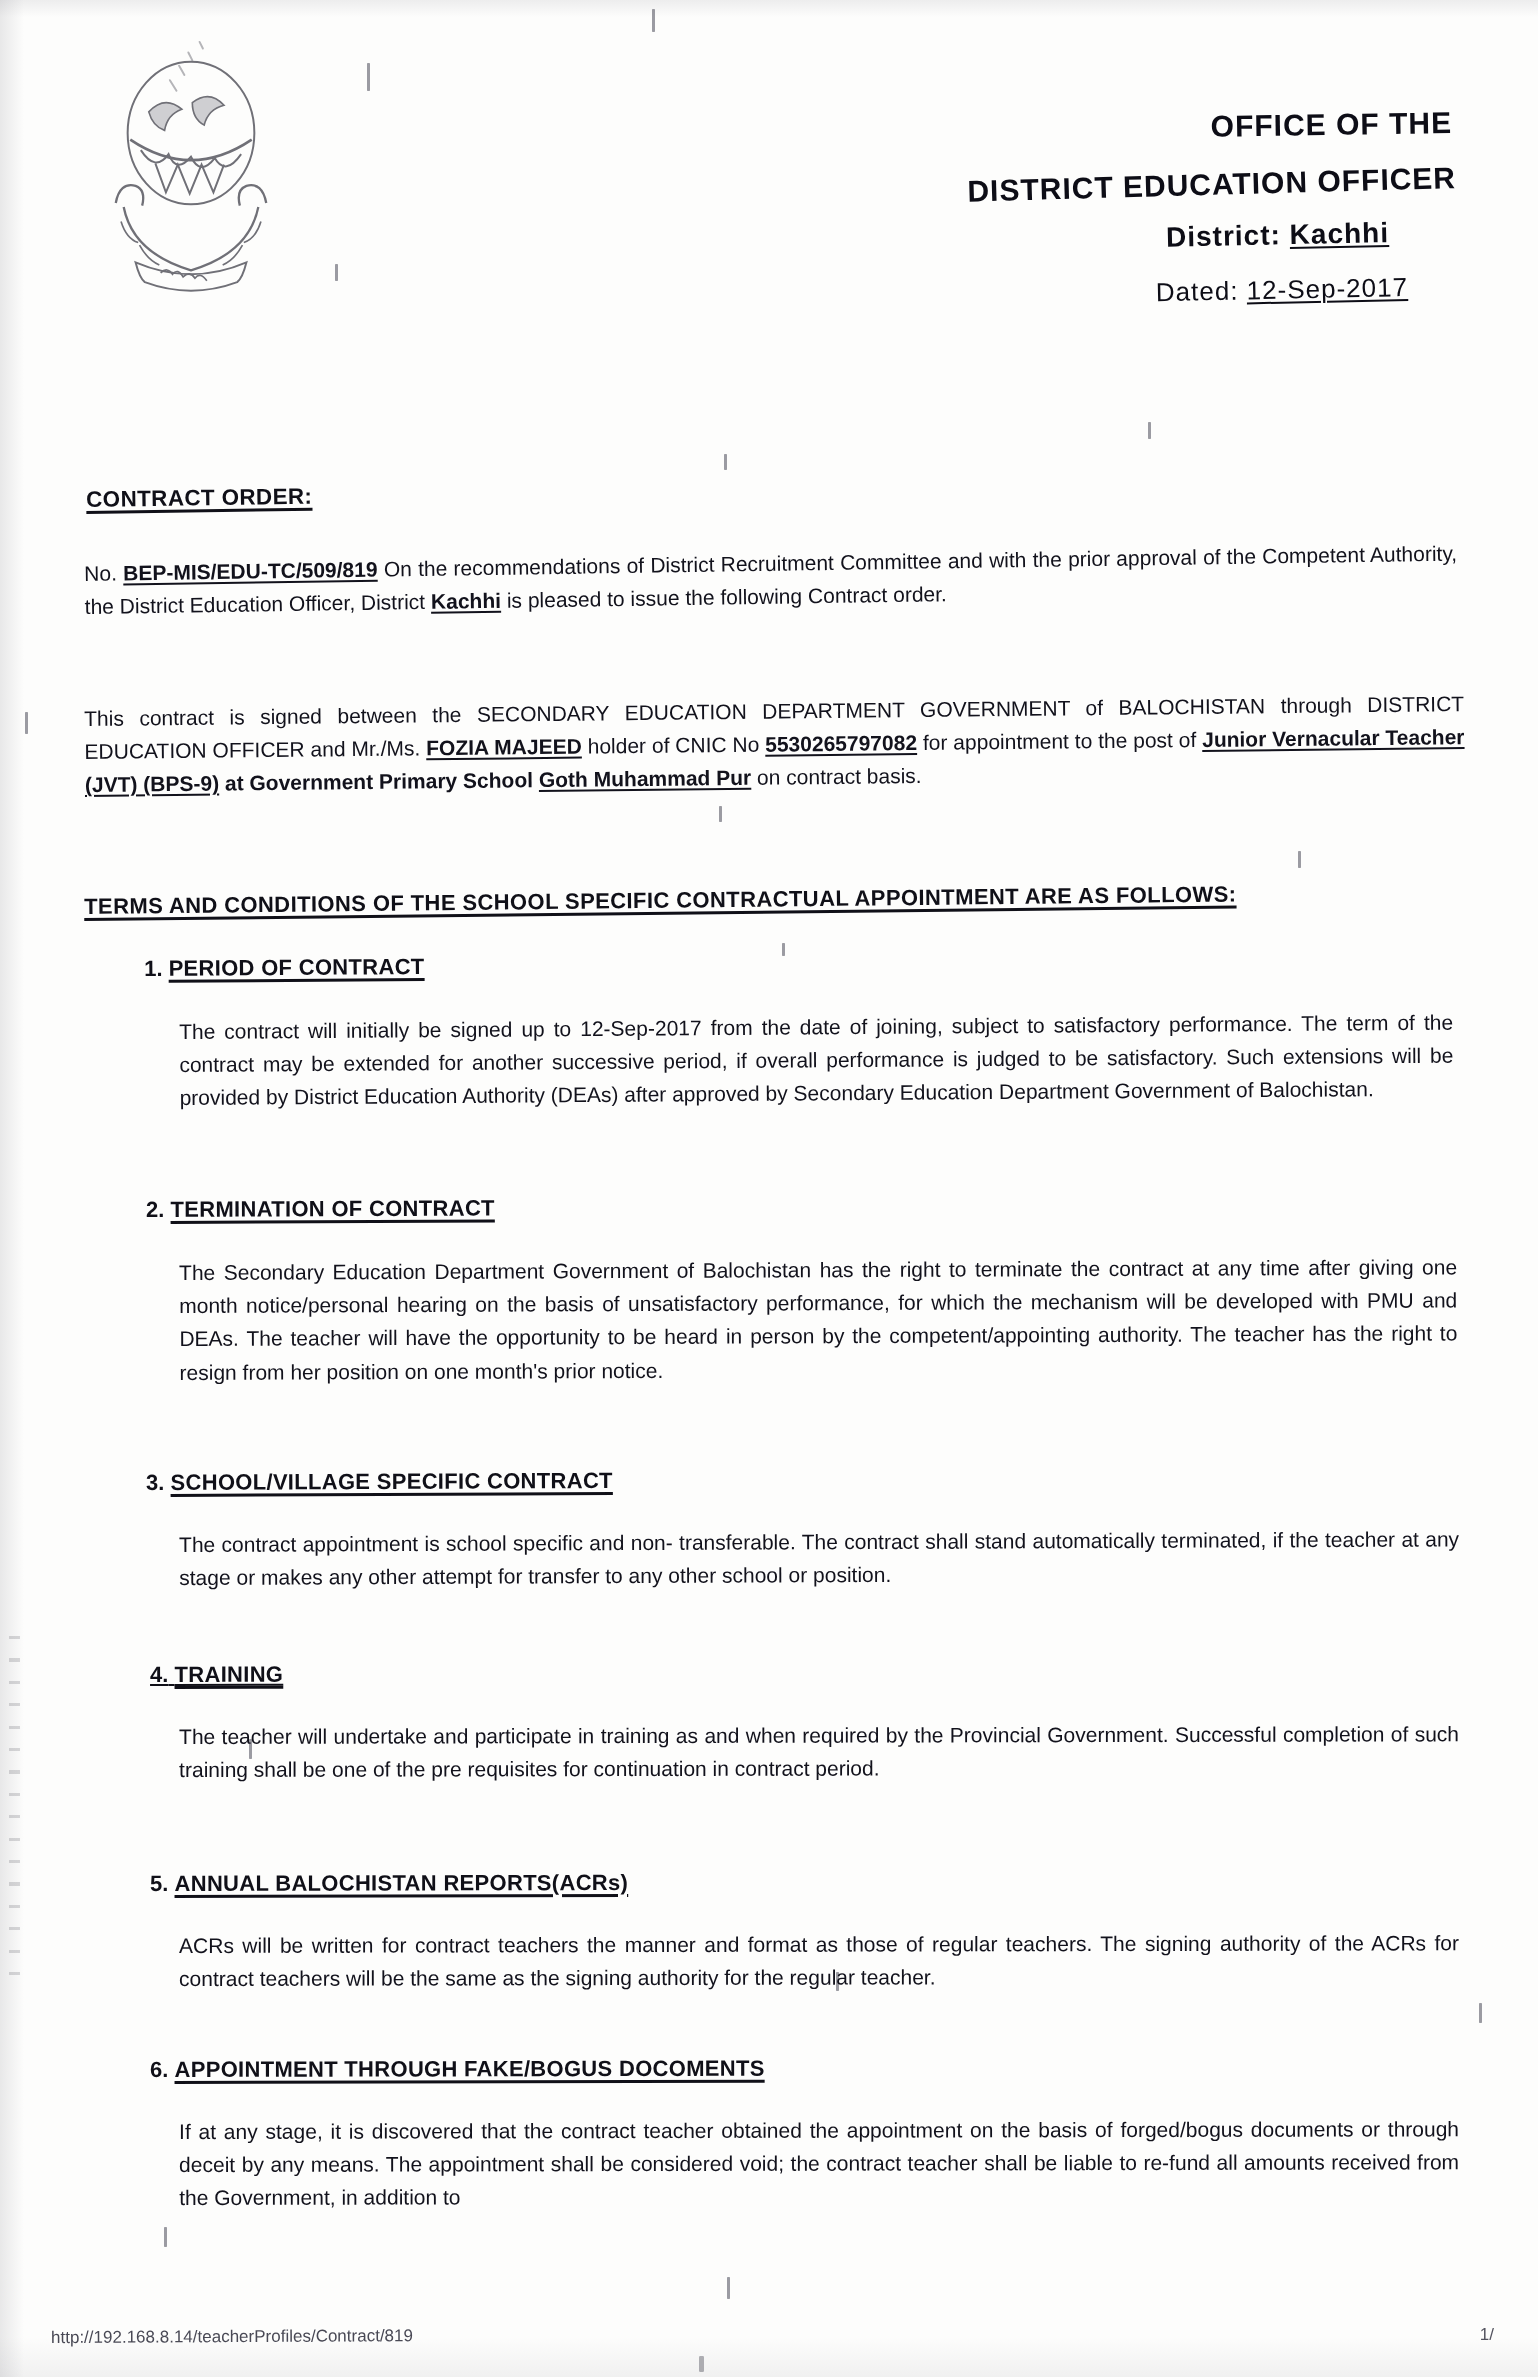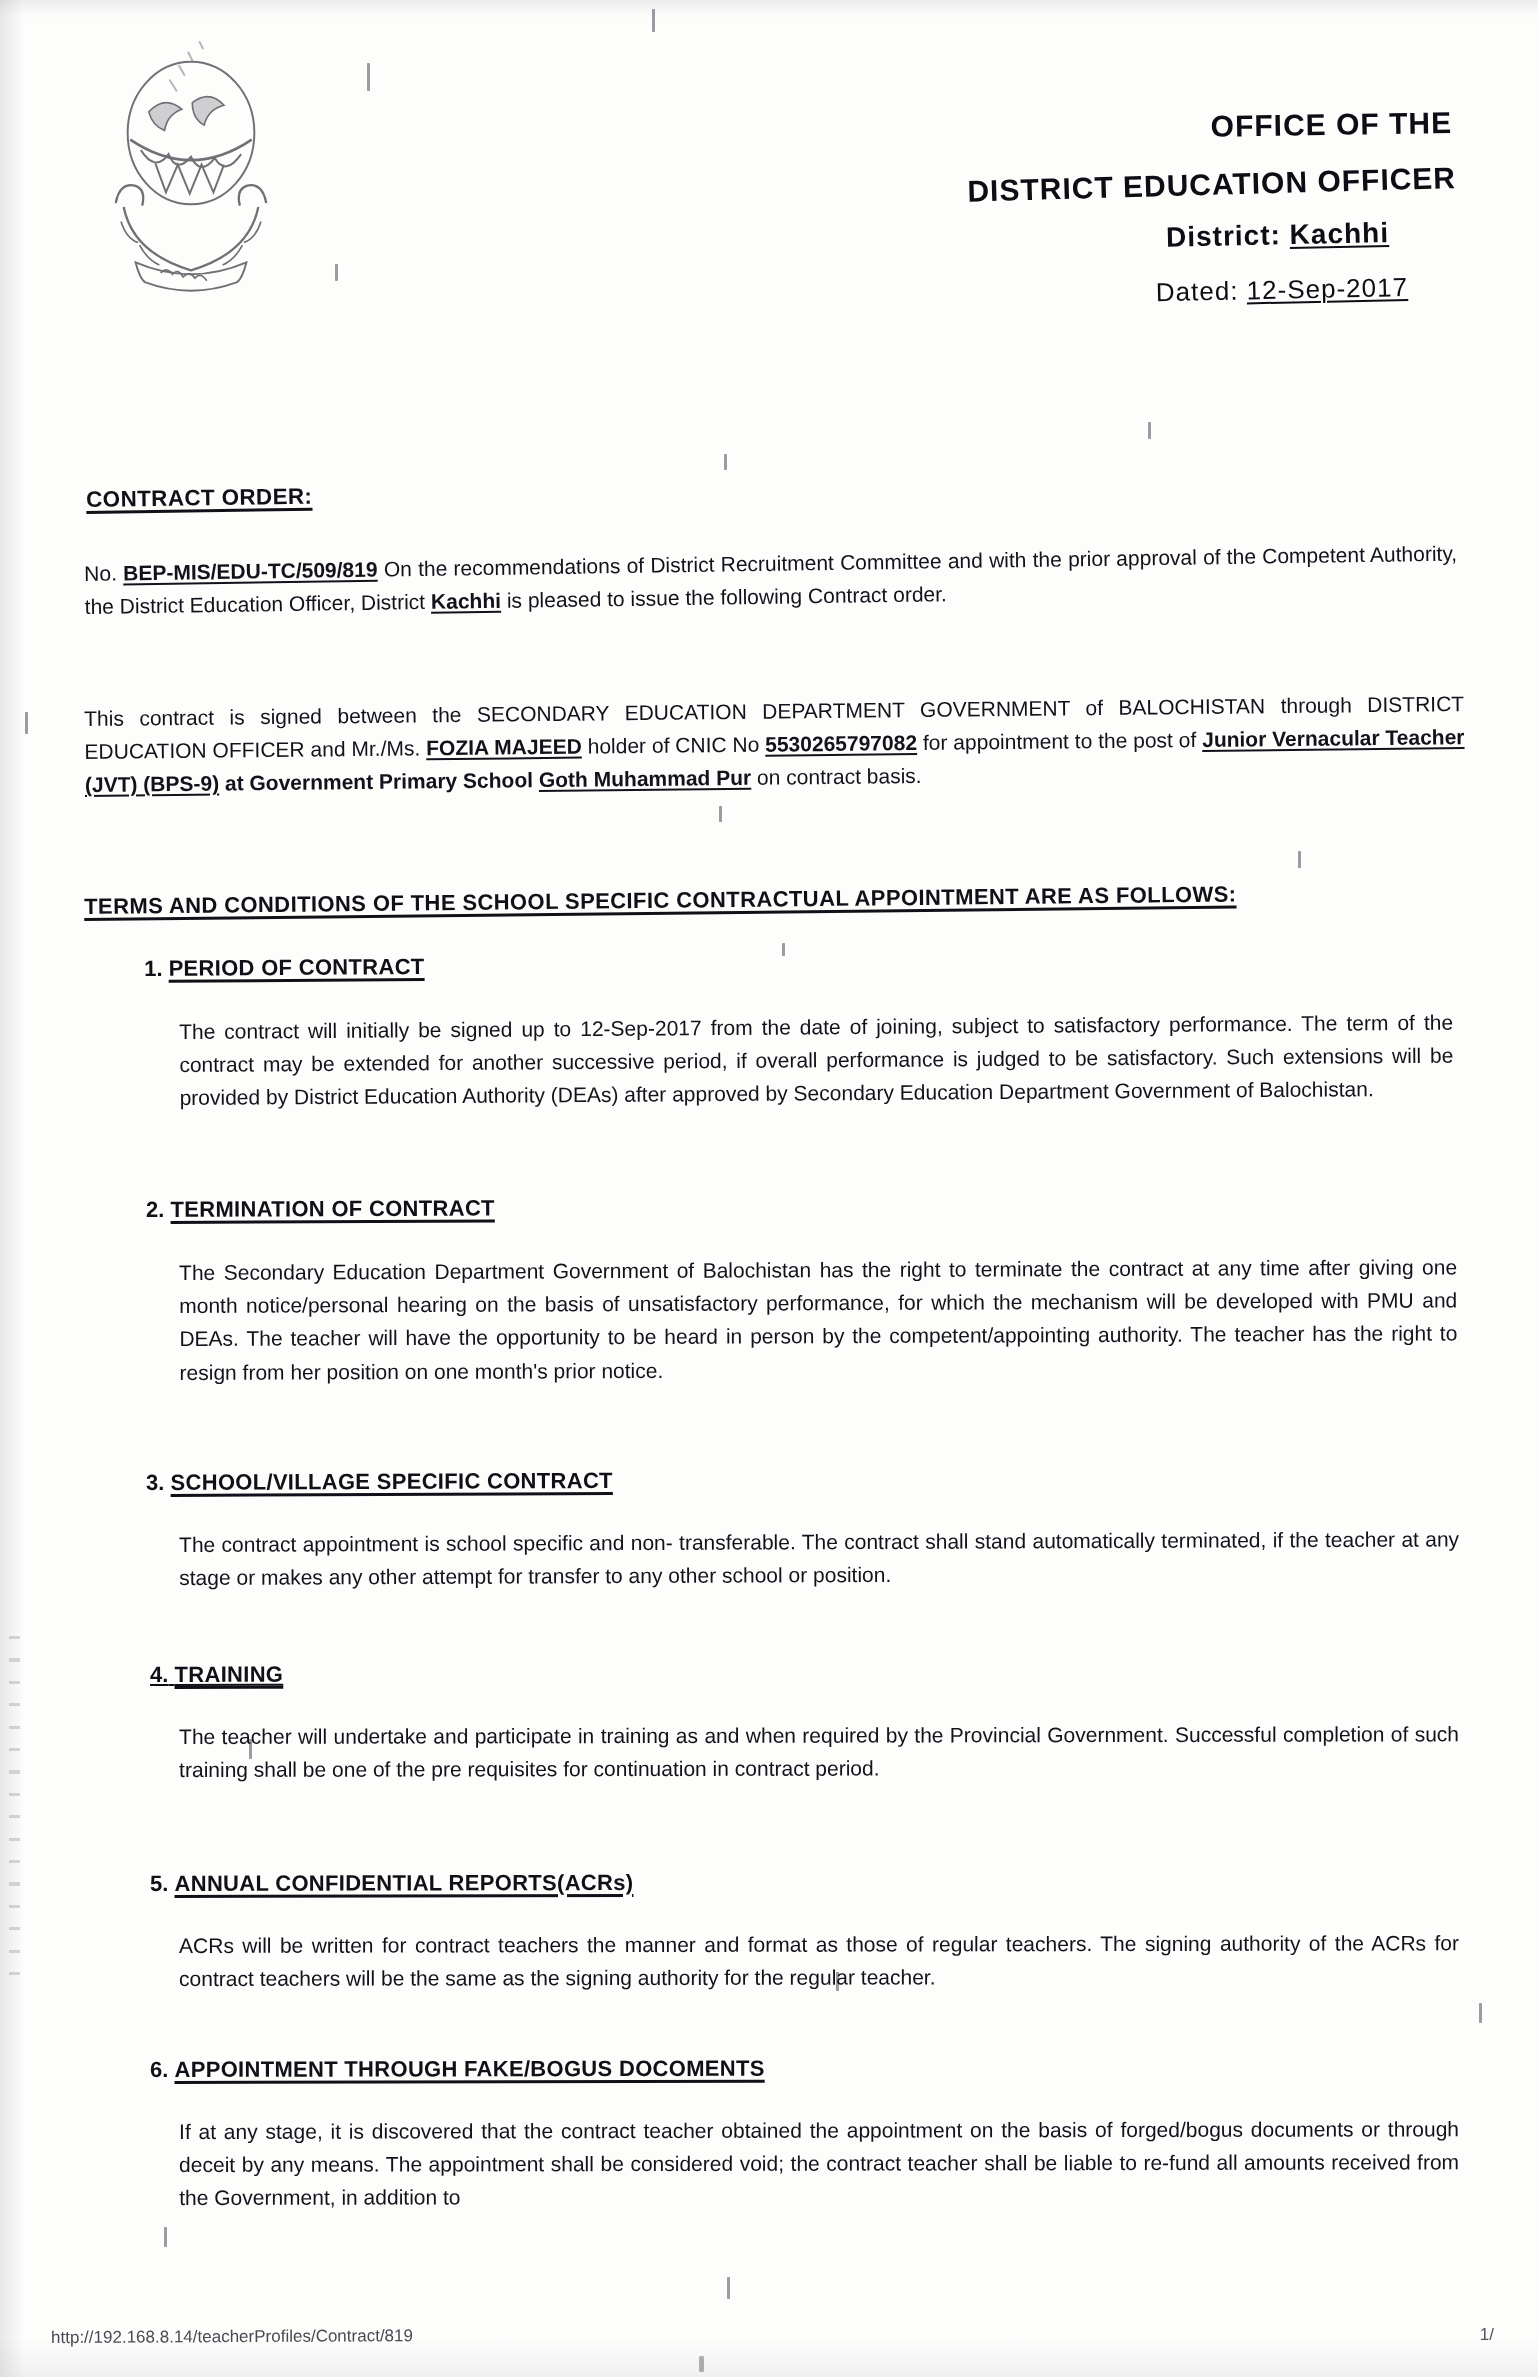--- a/index.html
+++ b/index.html
@@ -319,21 +319,21 @@
     <div class="blk sk4 para" style="left:179px; top:1484px; width:1280px;">The contract appointment is school specific and non- transferable. The contract shall stand automatically terminated, if the teacher at any stage or makes any other attempt for transfer to any other school or position.</div>
 
     <div class="blk sk5 num-head" style="left:150px; top:1618px;text-decoration:underline;">
       <span>4.</span>
       <span class="label">TRAINING</span>
     </div>
     <div class="blk sk5 para" style="left:179px; top:1676px; width:1280px;">The teacher will undertake and participate in training as and when required by the Provincial Government. Successful completion of such training shall be one of the pre requisites for continuation in contract period.</div>
 
     <div class="blk sk5 num-head" style="left:150px; top:1827px;">
       <span>5.</span>
-      <span class="label">ANNUAL CONFIDENTIAL REPORTS(ACRs)</span>
+      <span class="label">ANNUAL BALOCHISTAN REPORTS(ACRs)</span>
     </div>
     <div class="blk sk5 para" style="left:179px; top:1885px; width:1280px;">ACRs will be written for contract teachers the manner and format as those of regular teachers. The signing authority of the ACRs for contract teachers will be the same as the signing authority for the regular teacher.</div>
 
     <div class="blk sk5 num-head" style="left:150px; top:2013px;">
       <span>6.</span>
       <span class="label">APPOINTMENT THROUGH FAKE/BOGUS DOCOMENTS</span>
     </div>
     <div class="blk sk5 para" style="left:179px; top:2071px; width:1280px;">If at any stage, it is discovered that the contract teacher obtained the appointment on the basis of forged/bogus documents or through deceit by any means. The appointment shall be considered void; the contract teacher shall be liable to re-fund all amounts received from the Government, in addition to</div>
 
   </div>

